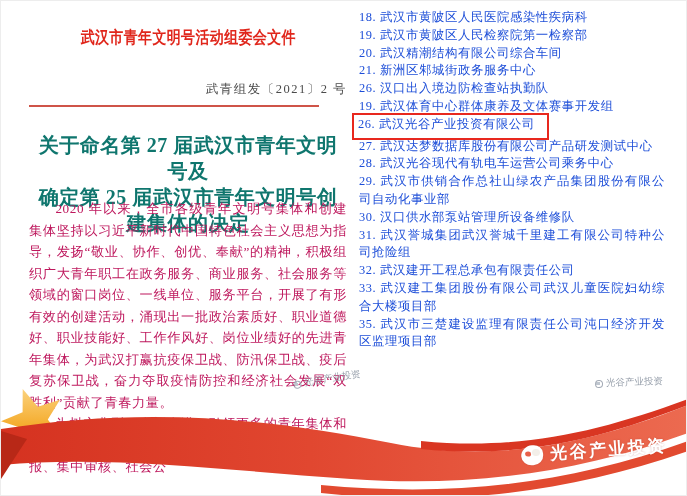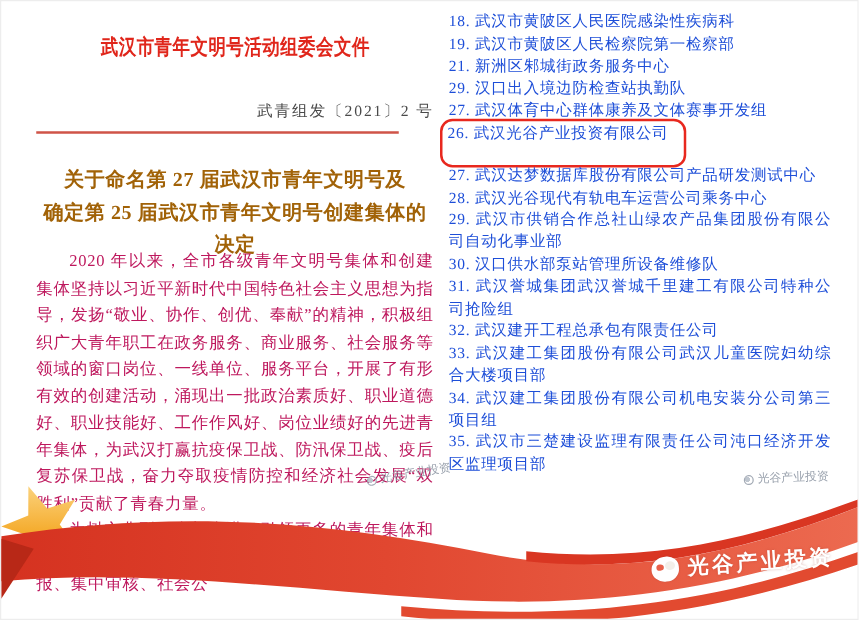--- a/index.html
+++ b/index.html
@@ -15,35 +15,35 @@
     color:#e0261b;font-weight:bold;font-size:17px;line-height:34px;white-space:nowrap;
   }
   .red-header span{display:inline-block;transform:scaleX(0.82);transform-origin:center;letter-spacing:0.5px;}
   .doc-number{
     position:absolute;left:0;top:80px;width:100%;text-align:right;
     font-size:12.5px;letter-spacing:1.5px;color:#4a4a4a;
   }
   .red-rule{position:absolute;left:0;top:104px;width:290px;height:1.6px;background:#cf5448;}
   .doc-title{
     position:absolute;left:0;top:131px;width:100%;text-align:center;
-    font-weight:bold;font-size:16px;line-height:26px;color:#a16207;letter-spacing:0.5px;
+    font-weight:bold;font-size:20px;line-height:26px;color:#0f766e;letter-spacing:0.5px;
   }
   .doc-body{
     position:absolute;left:0;top:197px;width:318px;
     font-size:13.2px;line-height:21.5px;text-align:justify;color:#be185d;letter-spacing:0.6px;
   }
   .doc-body p{margin:0;text-indent:2em;}
   
   .page-right{position:absolute;left:358px;top:8px;width:306px;height:400px;}
   .list-item{
     font-size:12.4px;line-height:17.8px;color:#1d4ed8;letter-spacing:0.6px;text-align:justify;
   }
   .list-item.highlight{
-    border:2.5px solid #e8281e;border-radius:10px;
-    width:fit-content;padding:1px 12px 16px 4px;margin:-3px 0 -2px -7px;
+    border:2.5px solid #e8281e;border-radius:0;
+    width:fit-content;padding:1px 12px 4px 4px;margin:-3px 0 -2px -7px;
   }
   
   .watermark{
     position:absolute;display:flex;align-items:center;gap:3px;
     font-family:"Liberation Sans","DejaVu Sans",sans-serif;
     font-size:9.5px;color:#8d96a3;white-space:nowrap;z-index:4;opacity:0.9;
   }
   .wm-icon{
     display:inline-block;width:8px;height:8px;border:1.2px solid #99a1ad;border-radius:50%;
     box-sizing:border-box;background:radial-gradient(circle at 35% 40%, #b9c0ca 0 2px, transparent 2px);
@@ -90,32 +90,32 @@
     </div>
     <div class="doc-body">
       <p>2020 年以来，全市各级青年文明号集体和创建集体坚持以习近平新时代中国特色社会主义思想为指导，发扬“敬业、协作、创优、奉献”的精神，积极组织广大青年职工在政务服务、商业服务、社会服务等领域的窗口岗位、一线单位、服务平台，开展了有形有效的创建活动，涌现出一批政治素质好、职业道德好、职业技能好、工作作风好、岗位业绩好的先进青年集体，为武汉打赢抗疫保卫战、防汛保卫战、疫后复苏保卫战，奋力夺取疫情防控和经济社会发展“双胜利”贡献了青春力量。</p>
       <p>为树立典型、表彰先进，引领更多的青年集体和青年职工立足岗位、再创佳绩，经综合考察、逐级推报、集中审核、社会公</p>
     </div>
   </div>
 
   <div class="page-right">
     <div class="list-item">18. 武汉市黄陂区人民医院感染性疾病科</div>
     <div class="list-item">19. 武汉市黄陂区人民检察院第一检察部</div>
+    <div class="list-item">20. 武汉精潮结构有限公司综合车间</div>
     <div class="list-item">21. 新洲区邾城街政务服务中心</div>
-    <div class="list-item">29. 汉口出入境边防检查站执勤队</div>
-    <div class="list-item">27. 武汉体育中心群体康养及文体赛事开发组</div>
+    <div class="list-item">26. 汉口出入境边防检查站执勤队</div>
+    <div class="list-item">19. 武汉体育中心群体康养及文体赛事开发组</div>
     <div class="list-item highlight">26. 武汉光谷产业投资有限公司</div>
     <div class="list-item">27. 武汉达梦数据库股份有限公司产品研发测试中心</div>
     <div class="list-item">28. 武汉光谷现代有轨电车运营公司乘务中心</div>
     <div class="list-item">29. 武汉市供销合作总社山绿农产品集团股份有限公司自动化事业部</div>
     <div class="list-item">30. 汉口供水部泵站管理所设备维修队</div>
     <div class="list-item">31. 武汉誉城集团武汉誉城千里建工有限公司特种公司抢险组</div>
     <div class="list-item">32. 武汉建开工程总承包有限责任公司</div>
     <div class="list-item">33. 武汉建工集团股份有限公司武汉儿童医院妇幼综合大楼项目部</div>
-    <div class="list-item">34. 武汉建工集团股份有限公司机电安装分公司第三项目组</div>
     <div class="list-item">35. 武汉市三楚建设监理有限责任公司沌口经济开发区监理项目部</div>
   </div>
 
   <div class="watermark wm-left">
     <span class="wm-icon"></span>
     <span>光谷产业投资</span>
   </div>
   <div class="watermark wm-right">
     <span class="wm-icon"></span>
     <span>光谷产业投资</span>

